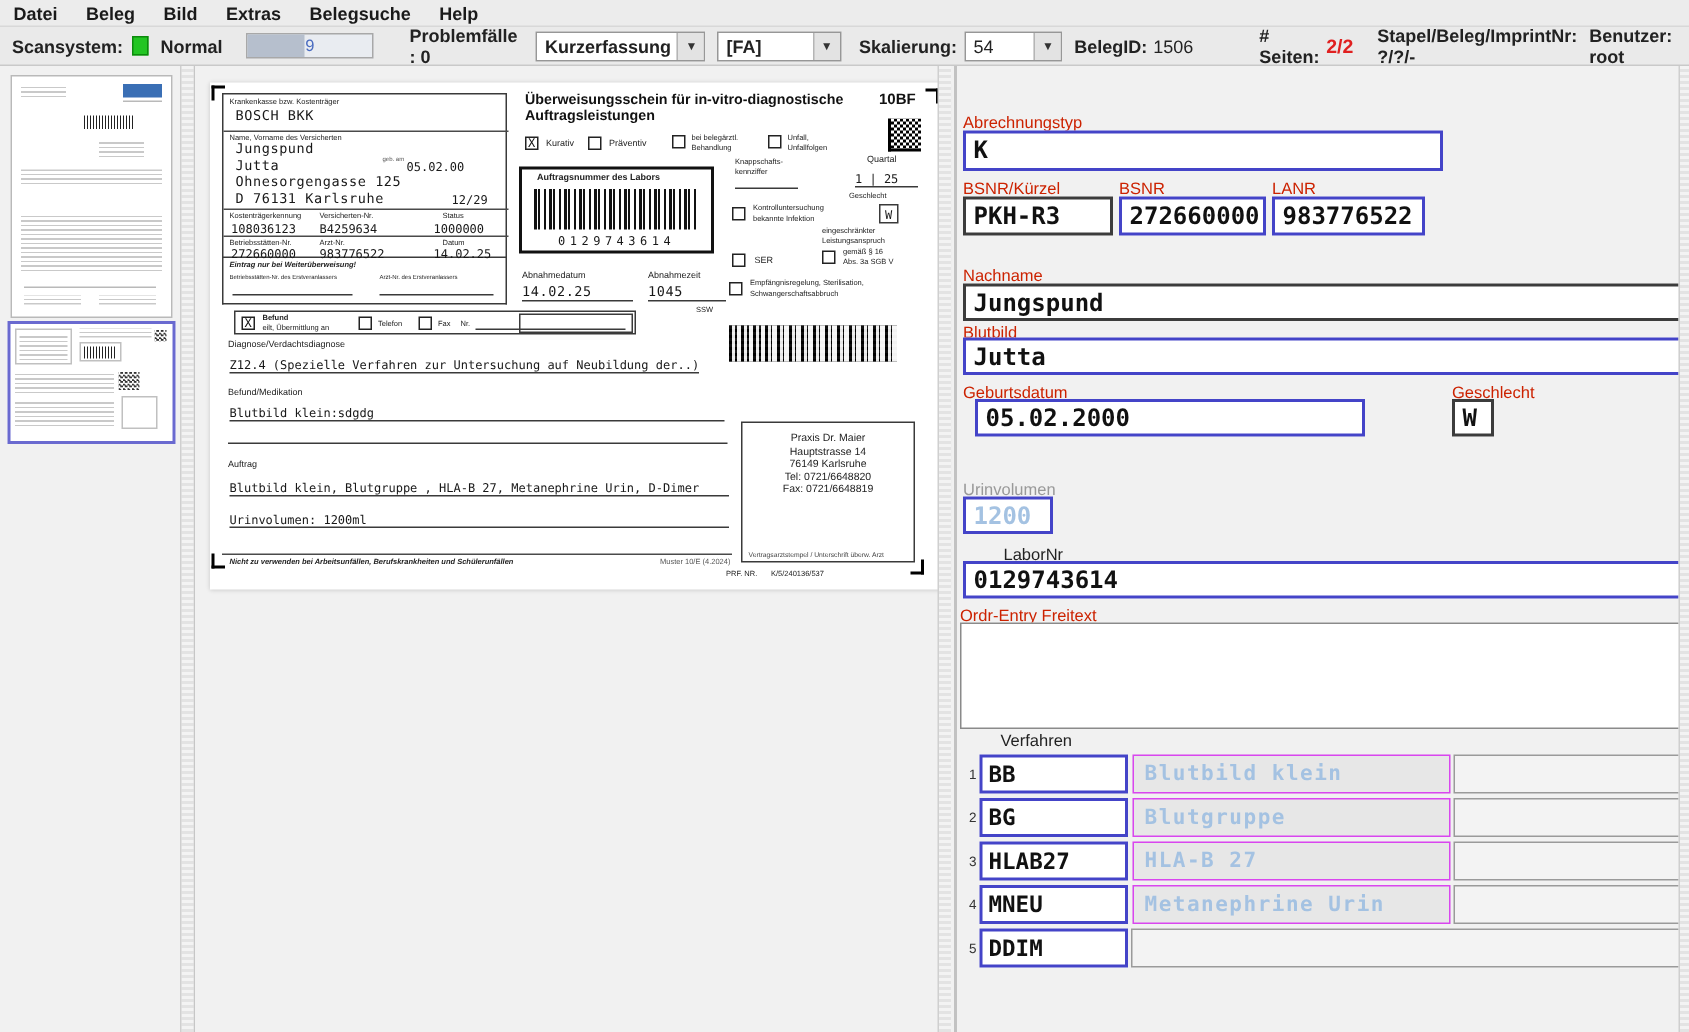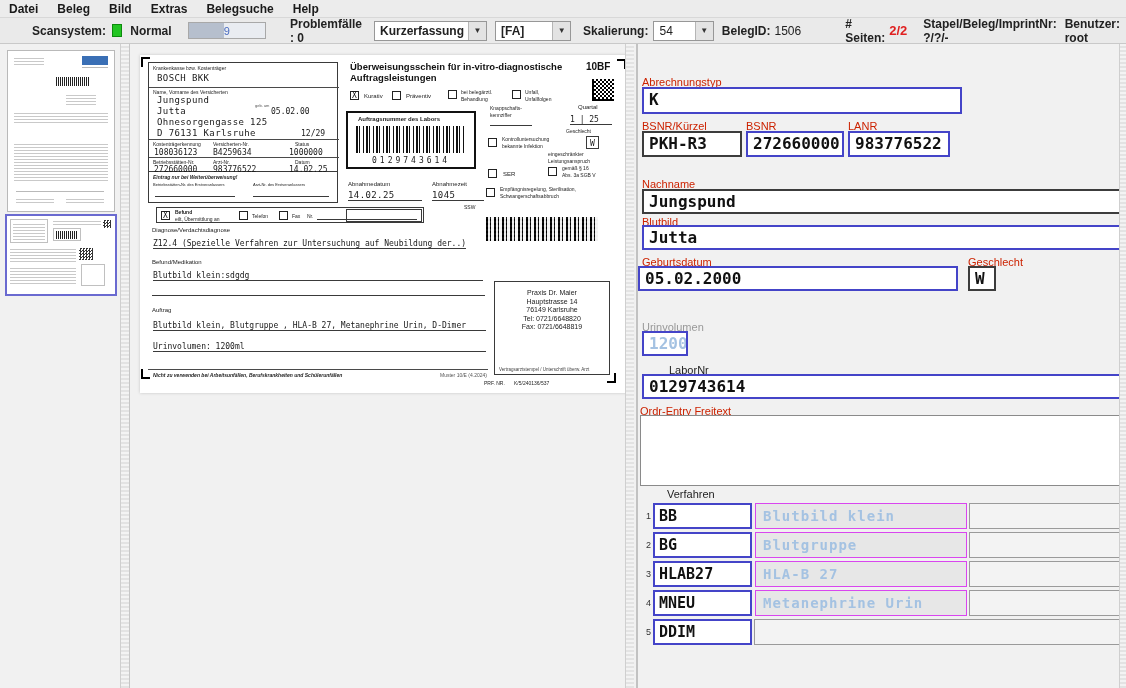--- a/index.html
+++ b/index.html
@@ -4,21 +4,21 @@
 <style>
   * { margin:0; padding:0; box-sizing:border-box; }
   html,body { width:1126px; height:688px; overflow:hidden; }
   body { font-family:"Liberation Sans",sans-serif; background:#f1f1f1; position:relative; color:#222; }
 
   
   .menubar { position:absolute; left:0; top:0; width:1126px; height:18px; background:#ececec;
              display:flex; align-items:center; gap:19px; padding-left:9px; border-bottom:1px solid #d8d8d8; }
   .menu-item { font-size:12px; font-weight:bold; color:#1a1a1a; cursor:default; }
   .toolbar { position:absolute; left:0; top:18px; width:1126px; height:26px; background:#eaeaea;
-             border-bottom:1px solid #c9c9c9; display:flex; align-items:center; font-size:12px; font-weight:bold;padding-left:24px; }
+             border-bottom:1px solid #c9c9c9; display:flex; align-items:center; font-size:12px; font-weight:bold; }
   .tb-gap8 { margin-left:8px; } .tb-gap12 { margin-left:12px; } .tb-gap16 { margin-left:16px; } .tb-gap24 { margin-left:24px; } .tb-gap44 { margin-left:44px; }
   .status-sq { width:13px; height:13px; background:#22c522; border:1px solid #0c8a0c; margin-left:6px; }
   .progress { position:relative; width:104px; height:17px; border:1px solid #a8a8a8; background:#e9ecf1; margin-left:16px; }
   .progress .fill { position:absolute; left:0; top:0; bottom:0; width:46%; background:#b6bfcd; }
   .progress .txt { position:absolute; inset:0; text-align:center; color:#4a6cc0; font-weight:normal; font-size:11px; line-height:16px; }
   .combo { display:flex; height:20px; border:1px solid #979797; background:#fff; align-items:stretch; }
   .combo .val { flex:1; font-size:12px; font-weight:bold; padding:2px 4px 0 5px; white-space:nowrap; overflow:hidden; }
   .combo .btn { width:18px; background:#e3e3e3; border-left:1px solid #b5b5b5; display:flex; align-items:center; justify-content:center; }
   .combo .btn span { font-size:8px; color:#333; }
   .pages-red { color:#e02020; font-size:13px; font-weight:bold; margin-left:4px; }
@@ -315,26 +315,26 @@
   <div class="fld" style="left:108px;top:87px;width:98px;height:26px">272660000</div>
   <div class="fld-label" style="left:210px;top:76px">LANR</div>
   <div class="fld" style="left:210px;top:87px;width:102px;height:26px">983776522</div>
 
   <div class="fld-label" style="left:4px;top:134px">Nachname</div>
   <div class="fld bborder" style="left:4px;top:145px;width:500px;height:25px">Jungspund</div>
   <div class="fld-label" style="left:4px;top:172px">Blutbild</div>
   <div class="fld" style="left:4px;top:181px;width:500px;height:25px">Jutta</div>
 
   <div class="fld-label" style="left:4px;top:212px">Geburtsdatum</div>
-  <div class="fld" style="left:0;top:222px;width:320px;height:25px">05.02.2000</div>
+  <div class="fld" style="left:12px;top:222px;width:260px;height:25px">05.02.2000</div>
   <div class="fld-label" style="left:330px;top:212px">Geschlecht</div>
   <div class="fld bborder" style="left:330px;top:222px;width:28px;height:25px">W</div>
 
   <div class="fld-label gray" style="left:4px;top:277px">Urinvolumen</div>
-  <div class="fld dis" style="left:4px;top:287px;width:46px;height:25px">1200</div>
+  <div class="fld dis" style="left:4px;top:287px;width:60px;height:25px">1200</div>
 
   <div class="fld-label blk" style="left:4px;top:320px">LaborNr</div>
   <div class="fld" style="left:4px;top:330px;width:500px;height:25px">0129743614</div>
 
   <div class="fld-label" style="left:2px;top:361px">Ordr-Entry Freitext</div>
   <div class="freetext" style="left:2px;top:371px;width:500px;height:71px"></div>
 
   <div class="fld-label blk" style="left:2px;top:444px">Verfahren</div>
 
   <div class="vtable">

